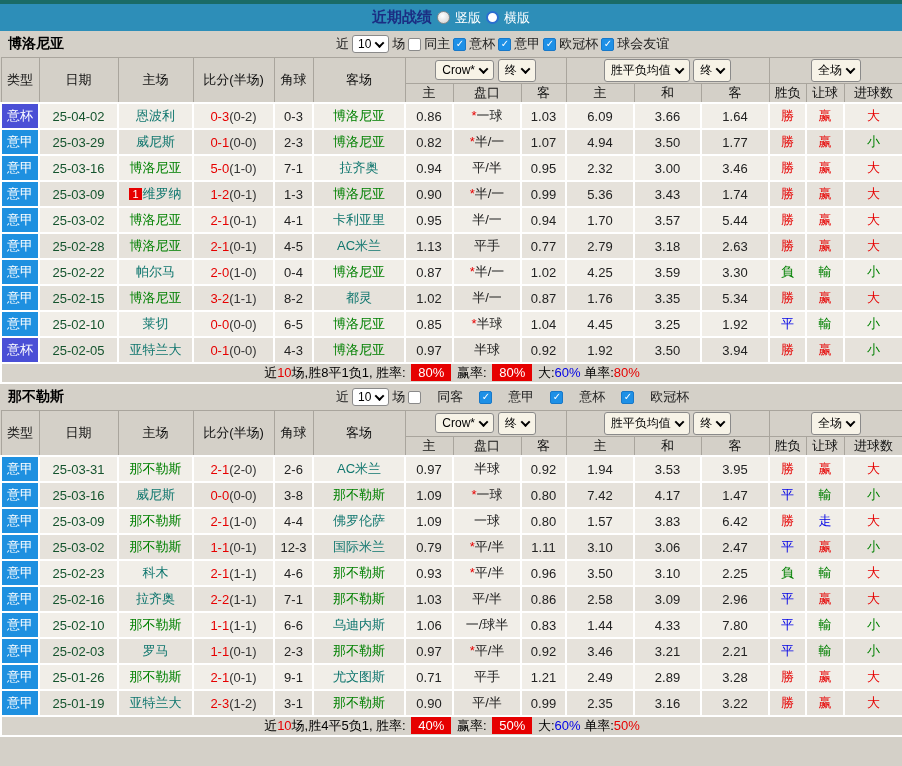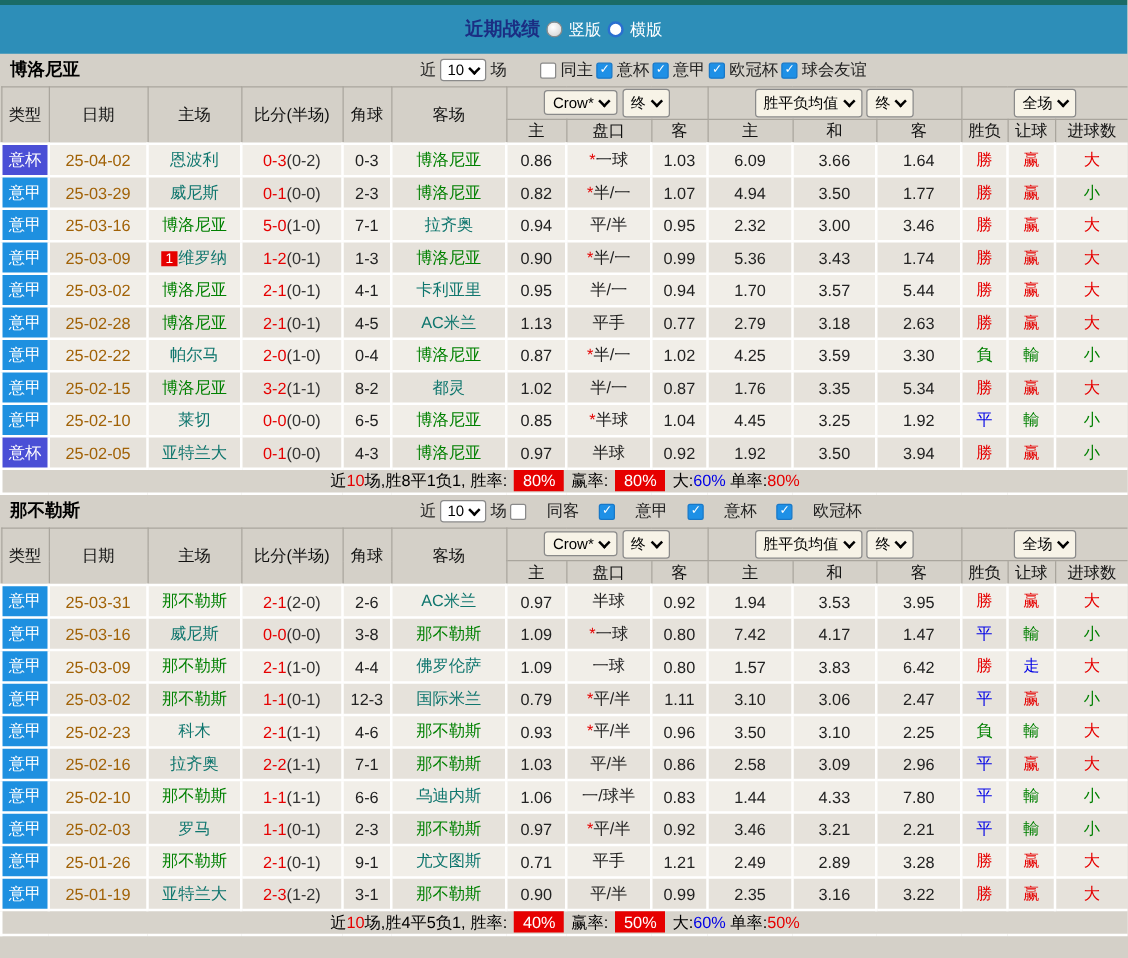--- a/index.html
+++ b/index.html
@@ -5,21 +5,21 @@
   * { box-sizing: border-box; margin: 0; padding: 0; }
   html,body { width: 902px; height: 766px; overflow: hidden; }
   body {
     background: #d4d0c8;
     font-family: "Liberation Sans", "DejaVu Sans", sans-serif;
     font-size: 13px;
     color: #222;
   }
   .top-strip { height: 4px; background: #1a6b66; }
   .title-bar {
-    height: 39px; background: #2d8eb8;
+    height: 27px; background: #2d8eb8;
     display: flex; align-items: center; justify-content: center; gap: 5px;
   }
   .title-bar .title { color: #1b2e83; font-weight: bold; font-size: 15px; }
   .radio { width: 13px; height: 13px; border-radius: 50%; display: inline-block; }
   .radio.sel { background: radial-gradient(circle at 40% 35%, #ffffff, #cfcfcf); border: 1px solid #8a8a8a; }
   .radio.unsel { background: #fff; border: 2px solid #2a6fd0; }
   .radio-label { color: #fff; font-size: 13px; }
 
   .section-bar { height: 26px; position: relative; display: flex; align-items: center; }
   .section-bar .team { font-weight: bold; font-size: 14px; color: #000; padding-left: 8px; }
@@ -56,21 +56,21 @@
   .score-ft { color: #e60000; }
   .score-ht { color: #333; }
   .star { color: #e60000; }
   .res-w { color: #e60000; }
   .res-l { color: #008000; }
   .res-d { color: #0000e6; }
   tr.summary td { background: #d7d3cb; border: 2px solid #fff; height: 18px; font-size: 13px; color: #000; }
   .sum-red { color: #e60000; }
   .sum-blue { color: #0000e6; }
   .pct-badge { display: inline-block; background: #e60000; color: #fff; padding: 1px 7px; margin: 0 2px; }
-  .date-cell { color: #a16207; margin-top: 32px; }
+  .date-cell { color: #14532d; margin-top: 32px; }
 </style>
 </head>
 <body>
 
 <div class="top-strip"></div>
 
 <div class="title-bar">
   <span class="title">近期战绩</span>
   <span class="radio sel"></span>
   <span class="radio-label">竖版</span>
@@ -80,21 +80,21 @@
 
 <div class="section-bar">
   <span class="team">博洛尼亚</span>
   <span class="filters">
     <span>近</span>
     <span class="combo white">
         <span>10</span>
         <span class="chev"></span>
       </span>
     <span>场</span>
-    <span style="display:inline-flex;align-items:center;gap:3px;margin-left:24px;">
+    <span style="display:inline-flex;align-items:center;gap:3px;">
         <span class="cb unchecked"></span>
         <span>同主</span>
         <span class="cb checked">✓</span>
         <span>意杯</span>
         <span class="cb checked">✓</span>
         <span>意甲</span>
         <span class="cb checked">✓</span>
         <span>欧冠杯</span>
         <span class="cb checked">✓</span>
         <span>球会友谊</span>

